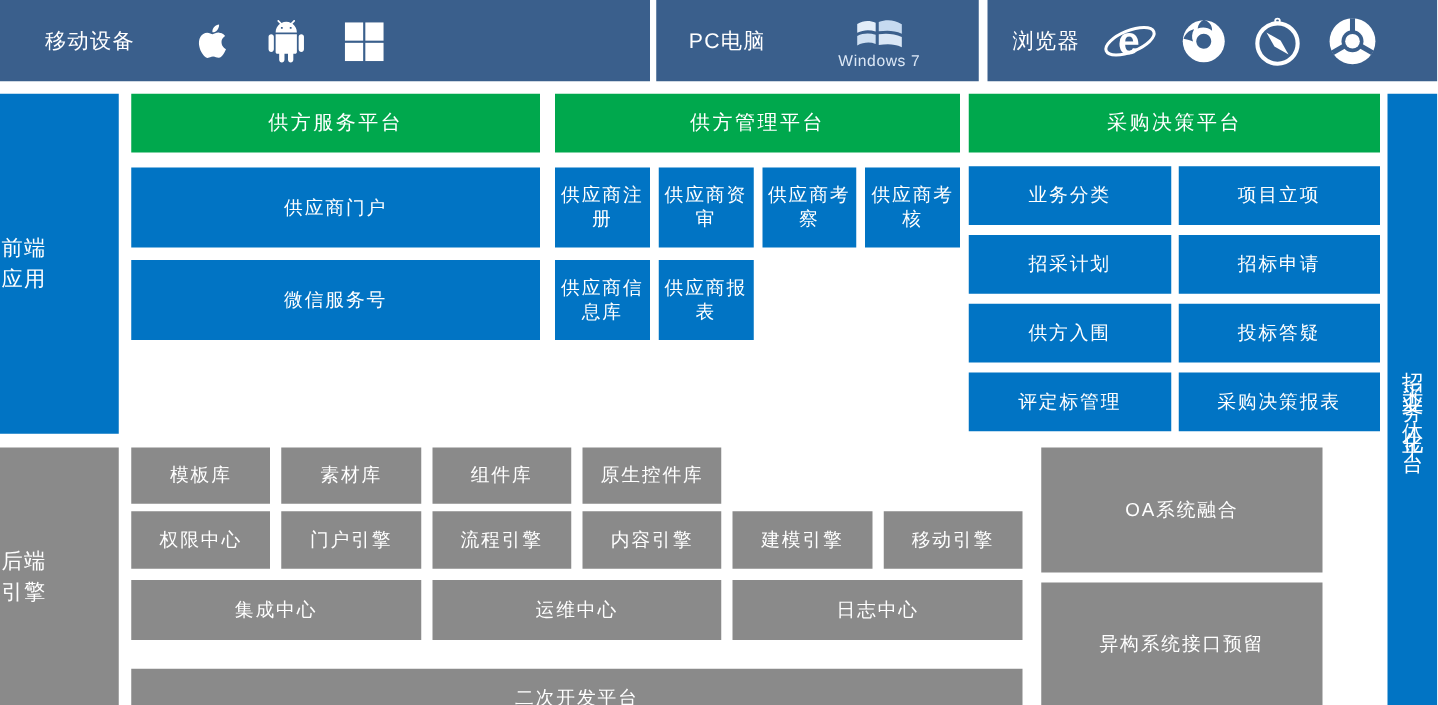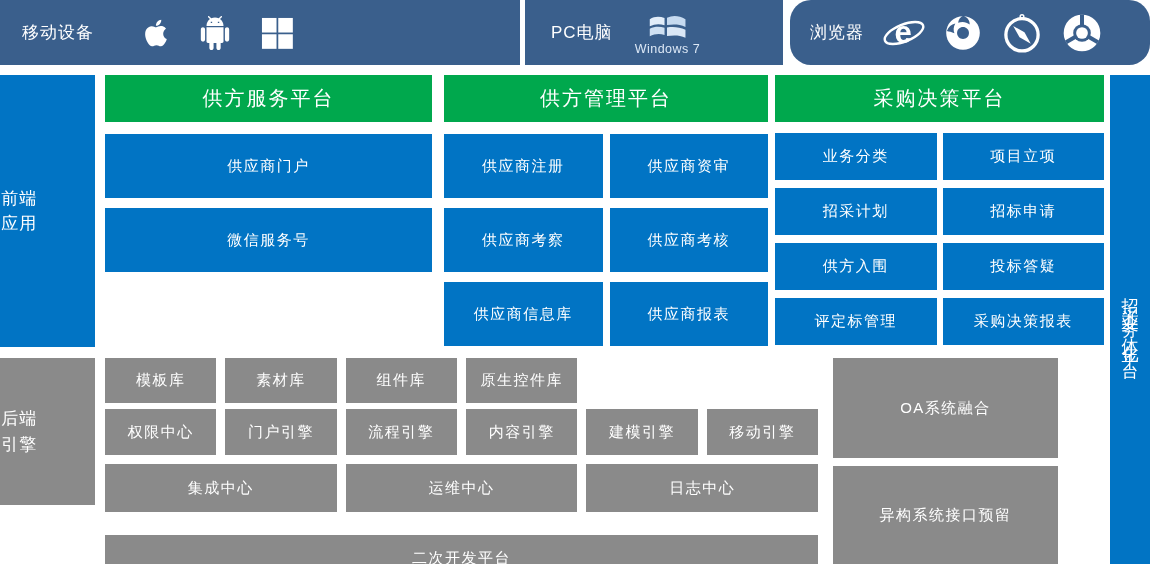--- a/index.html
+++ b/index.html
@@ -2,51 +2,51 @@
 <html style="--bar: #3A5F8C; --blue: #0174C4; --green: #00A84D; --gray: #8A8A8A; --text: #FFFFFF; --win7_flag: #CFE0F2;"><head>
 <meta charset="utf-8">
 <style>
   html,body{margin:0;padding:0;background:#fff;}
   .page{position:relative;width:1150px;height:564px;background:#fff;overflow:hidden;
         font-family:"Liberation Sans","DejaVu Sans",sans-serif;color:#fff;}
 
   
   .tb{position:absolute;top:0;height:65px;background:var(--bar,#3A5F8C);
       display:flex;align-items:center;}
-  .tb1{left:0;width:520px;padding-left:22px;box-sizing:border-box;}
+  .tb1{left:0;width:520px;padding-left:36px;box-sizing:border-box;}
   .tb2{left:525px;width:258px;padding-left:26px;box-sizing:border-box;}
-  .tb3{left:790px;width:360px;padding-left:20px;box-sizing:border-box;border-radius:21px;}
+  .tb3{left:790px;width:360px;padding-left:20px;box-sizing:border-box;}
   .tb-label{font-size:17px;letter-spacing:1px;white-space:nowrap;}
   .tb1 .tb-label{margin-right:46px;}
   .tb3 .tb-label{margin-right:18px;}
   .ticon{display:inline-flex;align-items:center;justify-content:center;}
   .tb1 .ticon{margin-right:26px;}
   .tb3 .ticon{margin-right:16px;}
-  .win7{display:inline-flex;flex-direction:column;align-items:center;margin-left:22px;line-height:1;}
+  .win7{display:inline-flex;flex-direction:column;align-items:center;margin-left:58px;line-height:1;}
   .win7-text{font-size:12.5px;color:#dce8f6;margin-top:1px;letter-spacing:.5px;}
 
   
   .side{position:absolute;display:flex;align-items:center;justify-content:flex-start;}
   .side-frontend{left:0;top:75px;width:95px;height:272px;background:var(--blue,#0174C4);}
-  .side-backend{left:0;top:358px;width:95px;height:147px;background:var(--gray,#8A8A8A);}
+  .side-backend{left:0;top:358px;width:95px;height:206px;background:var(--gray,#8A8A8A);}
   .side .lbl{width:2.25em;text-align:center;font-size:17px;line-height:1.5;letter-spacing:1px;}
   .vside{position:absolute;left:1110px;top:75px;width:40px;height:489px;background:var(--blue,#0174C4);
          display:flex;align-items:center;justify-content:center;}
   .vside .lbl{writing-mode:vertical-rl;text-orientation:upright;font-size:17px;letter-spacing:8px;}
 
   
   .colA{position:absolute;left:105px;top:75px;width:327px;}
   .colB{position:absolute;left:444px;top:75px;width:324px;}
   .colC{position:absolute;left:775px;top:75px;width:329px;}
   .ghead{height:47px;background:var(--green,#00A84D);display:flex;align-items:center;justify-content:center;
-         font-size:20px;letter-spacing:2px;}
+         font-size:16px;letter-spacing:2px;}
   .colA .ghead,.colB .ghead{margin-bottom:12px;}
   .colC .ghead{margin-bottom:11px;}
   .rowsA{display:grid;grid-auto-rows:64px;row-gap:10px;}
-  .rowsB{display:grid;grid-template-columns:1fr 1fr;gap:10px 7px;grid-auto-rows:64px;}
+  .rowsB{display:grid;grid-template-columns:1fr 1fr 1fr 1fr;gap:10px 7px;grid-auto-rows:64px;}
   .rowsC{display:grid;grid-template-columns:1fr 1fr;gap:8px 6px;grid-auto-rows:47px;}
   .box{background:var(--blue,#0174C4);display:flex;align-items:center;justify-content:center;
        font-size:15px;letter-spacing:1.5px;text-align:center;}
 
   
   .beL{position:absolute;left:105px;top:358px;width:713px;}
   .row6a{display:grid;grid-template-columns:repeat(6,1fr);gap:9px;grid-auto-rows:45px;margin-bottom:6px;}
   .row6b{display:grid;grid-template-columns:repeat(6,1fr);gap:9px;grid-auto-rows:46px;margin-bottom:9px;}
   .row3{display:grid;grid-template-columns:repeat(3,1fr);gap:9px;grid-auto-rows:48px;margin-bottom:5px;}
   .rowFull{height:47px;margin-top:23px;}

